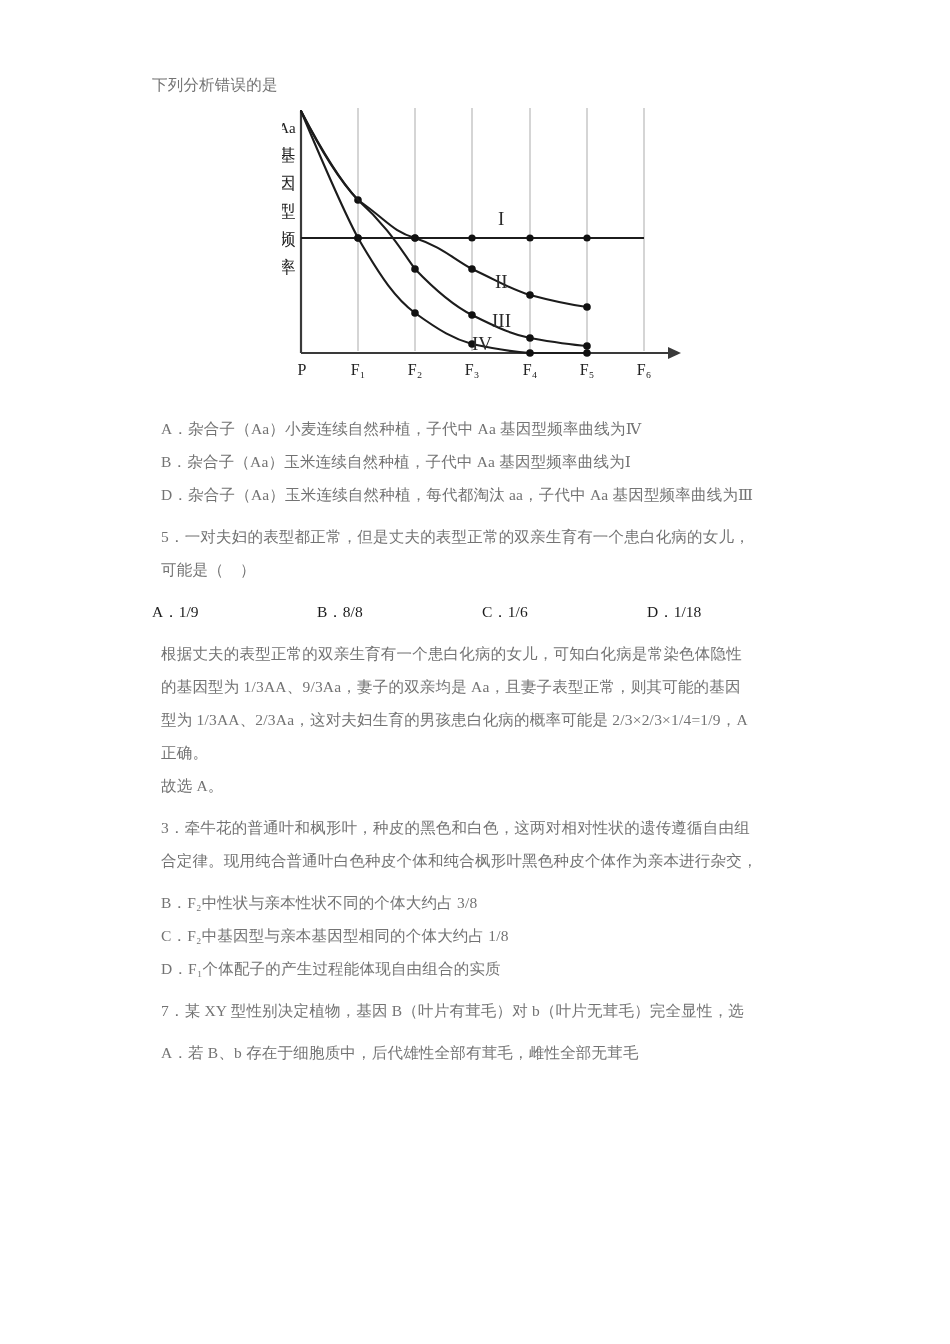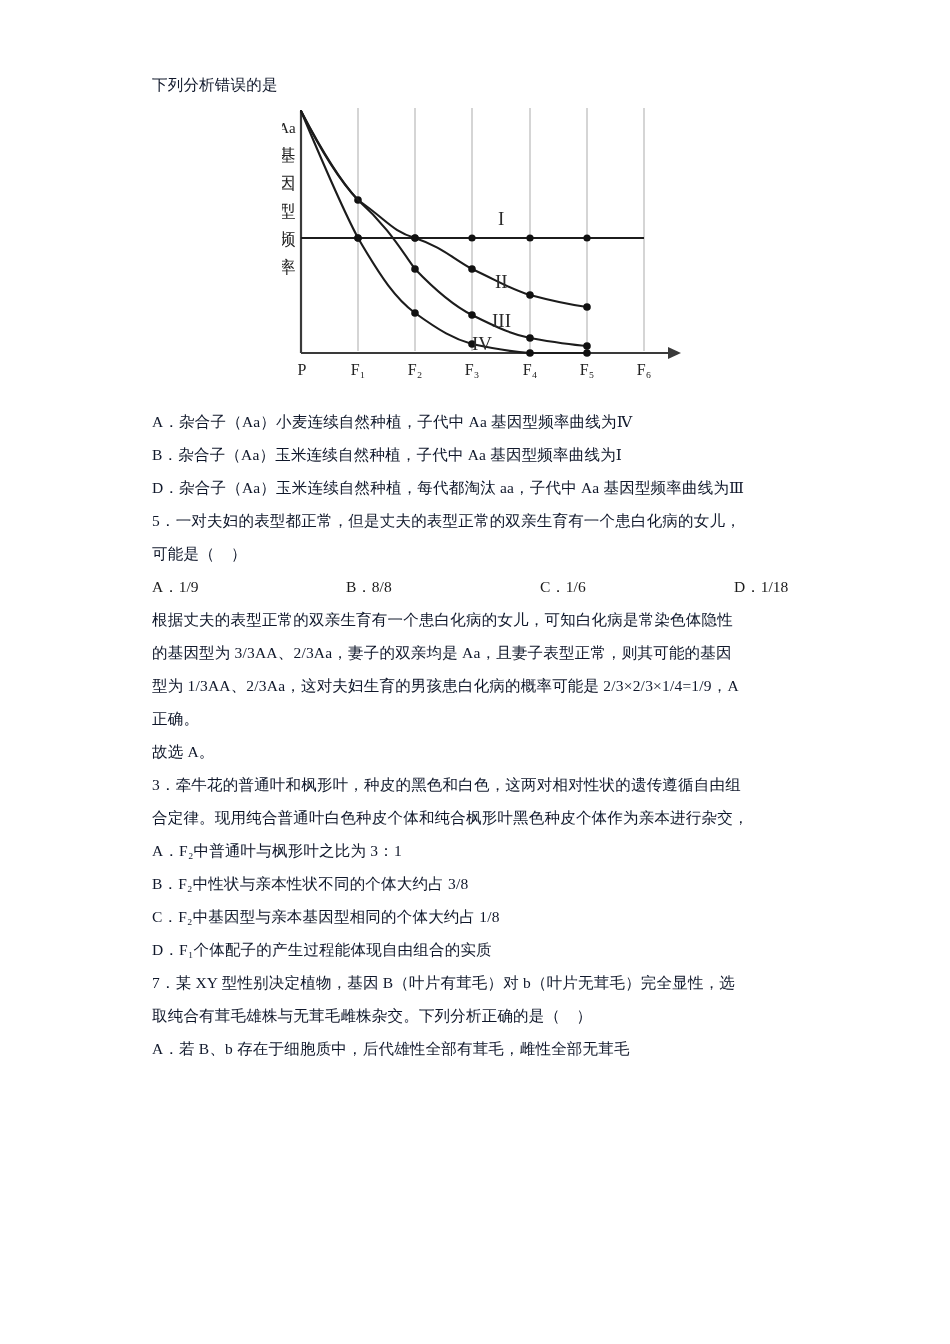--- a/index.html
+++ b/index.html
@@ -28,31 +28,30 @@
     left: 152px;
     top: 68px;
     width: 660px;
   }
 
   .line {
     font-size: 15.5px;
     line-height: 33px;
     letter-spacing: 0.2px;
     white-space: pre-wrap;
-    color: #0f172a;
-  }
-
-  .para-block { margin: 0; }
+    color: #737373;
+  }
+
+  .para-block { margin: 9px; }
 
   
   .opt-row {
     display: flex;
     font-size: 15.5px;
     line-height: 33px;
-    gap: 29px;
   }
   .opt-row .opt-cell {
     width: 165px;
     flex: 0 0 165px;
   }
 
   
   .figure-wrap {
     position: relative;
     height: 300px;
@@ -175,39 +174,37 @@
 
     <div class="opt-row">
       <span class="opt-cell">A．1/9</span>
       <span class="opt-cell">B．8/8</span>
       <span class="opt-cell">C．1/6</span>
       <span class="opt-cell">D．1/18</span>
     </div>
 
     <div class="para-block">
       <div class="line">根据丈夫的表型正常的双亲生育有一个患白化病的女儿，可知白化病是常染色体隐性</div>
-      <div class="line">的基因型为 3/3AA、2/3Aa，妻子的双亲均是 Aa，且妻子表型正常，则其可能的基因</div>
+      <div class="line">的基因型为 1/3AA、9/3Aa，妻子的双亲均是 Aa，且妻子表型正常，则其可能的基因</div>
       <div class="line">型为 1/3AA、2/3Aa，这对夫妇生育的男孩患白化病的概率可能是 2/3×2/3×1/4=1/9，A</div>
       <div class="line">正确。</div>
       <div class="line">故选 A。</div>
     </div>
 
     <div class="para-block">
       <div class="line">3．牵牛花的普通叶和枫形叶，种皮的黑色和白色，这两对相对性状的遗传遵循自由组</div>
       <div class="line">合定律。现用纯合普通叶白色种皮个体和纯合枫形叶黑色种皮个体作为亲本进行杂交，</div>
     </div>
     <div class="para-block">
-      <div class="line">A．F₂中普通叶与枫形叶之比为 3：1</div>
       <div class="line">B．F₂中性状与亲本性状不同的个体大约占 3/8</div>
       <div class="line">C．F₂中基因型与亲本基因型相同的个体大约占 1/8</div>
       <div class="line">D．F₁个体配子的产生过程能体现自由组合的实质</div>
     </div>
 
     <div class="para-block">
       <div class="line">7．某 XY 型性别决定植物，基因 B（叶片有茸毛）对 b（叶片无茸毛）完全显性，选</div>
-      <div class="line">取纯合有茸毛雄株与无茸毛雌株杂交。下列分析正确的是（    ）</div>
     </div>
     <div class="para-block">
       <div class="line">A．若 B、b 存在于细胞质中，后代雄性全部有茸毛，雌性全部无茸毛</div>
     </div>
 
   </div>
 </div>
 
 </body></html>

